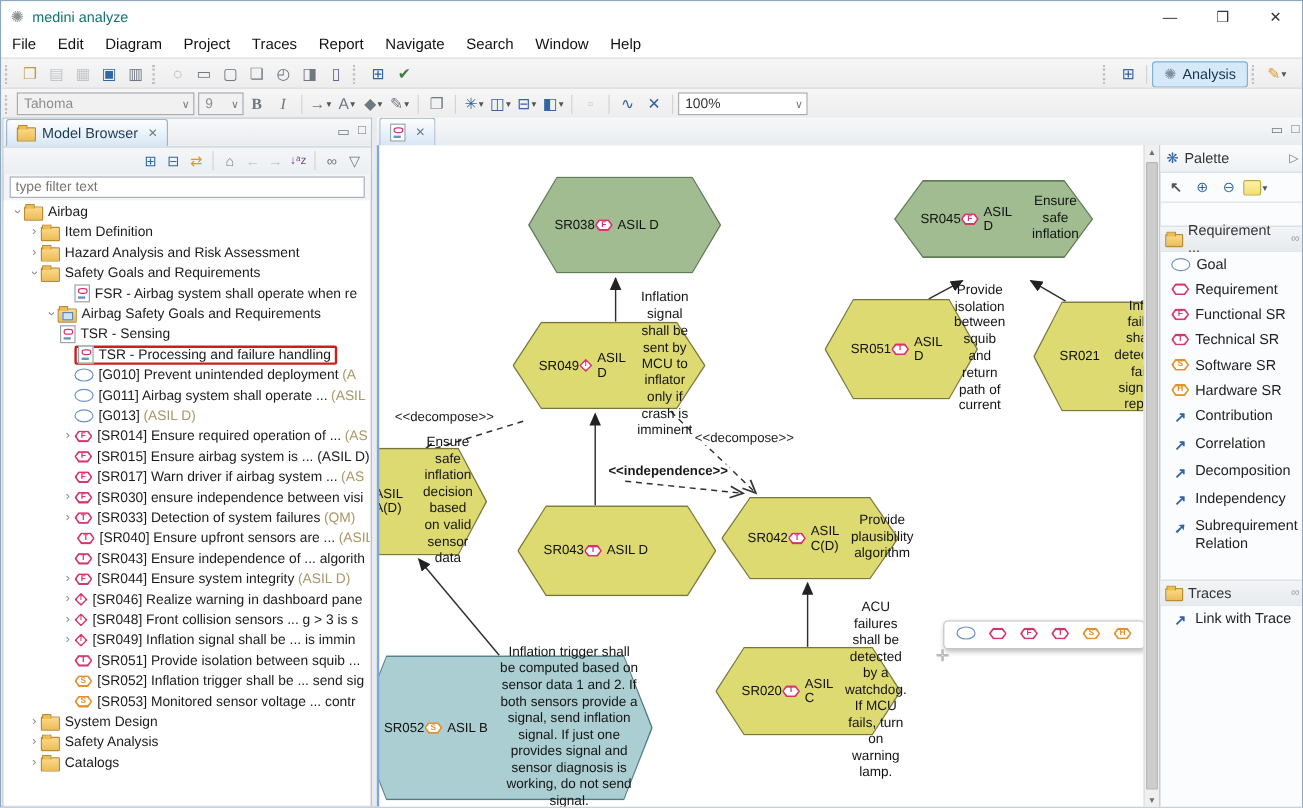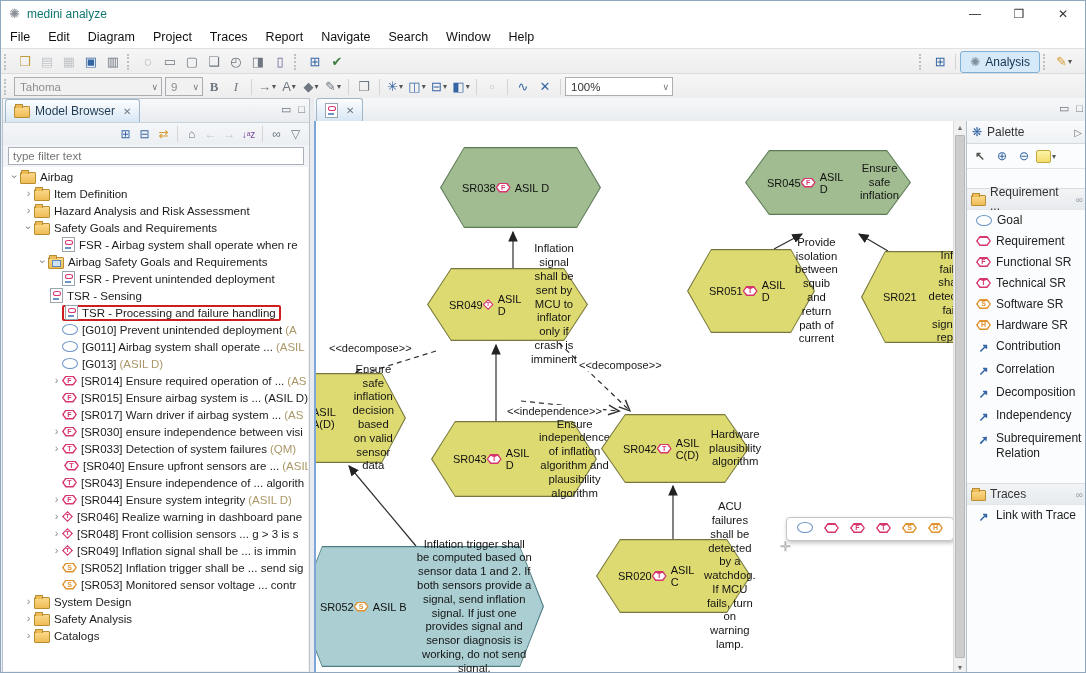--- a/index.html
+++ b/index.html
@@ -255,25 +255,20 @@
           <div class="trow" style="padding-left: 48px;">
             <span class="texp "></span>
             <span class="ticon diagic"></span>
             <span class="tlabel">FSR - Airbag system shall operate when re</span>
           </div>
           <div class="trow" style="padding-left: 34px;">
             <span class="texp open">›</span>
             <span class="ticon folderic packageic"></span>
             <span class="tlabel">Airbag Safety Goals and Requirements</span>
           </div>
-          <div class="trow" style="padding-left: 48px;">
-            <span class="texp "></span>
-            <span class="ticon diagic"></span>
-            <span class="tlabel">FSR - Prevent unintended deployment</span>
-          </div>
           <div class="trow" style="padding-left: 36px;">
             <span class="texp "></span>
             <span class="ticon diagic"></span>
             <span class="tlabel">TSR - Sensing</span>
           </div>
           <div class="trow" style="padding-left: 48px;">
             <span class="texp "></span>
             <span class="rowsel">
               <span class="ticon diagic"></span>
               <span class="tlabel">TSR - Processing and failure handling</span>
@@ -382,20 +377,28 @@
             </span>
             <span class="tlabel">[SR048] Front collision sensors ... g &gt; 3 is s</span>
           </div>
           <div class="trow" style="padding-left: 48px;">
             <span class="texp ">›</span>
             <span class="ticon dia pink">
               <i></i>
               <b>T</b>
             </span>
             <span class="tlabel">[SR049] Inflation signal shall be ... is immin</span>
+          </div>
+          <div class="trow" style="padding-left: 48px;">
+            <span class="texp "></span>
+            <span class="ticon lens pink">
+              <i></i>
+              <b>T</b>
+            </span>
+            <span class="tlabel">[SR051] Provide isolation between squib ...</span>
           </div>
           <div class="trow" style="padding-left: 48px;">
             <span class="texp "></span>
             <span class="ticon lens orange">
               <i></i>
               <b>S</b>
             </span>
             <span class="tlabel">[SR052] Inflation trigger shall be ... send sig</span>
           </div>
           <div class="trow" style="padding-left: 48px;">
@@ -558,38 +561,37 @@
                 <span class="hex-head">
                   <span>SR043</span>
                   <span class="hex-right">
                     <span class="ticon lens pink">
                       <i></i>
                       <b>T</b>
                     </span>
                     <span>ASIL D</span>
                   </span>
                 </span>
-                <span class="hex-text">Ensure independence of inflation algorithm and plausibility algorithm</span>
               </span>
             </div>
             <div class="hexnode yellow" style="left: 285px; top: 293px; width: 148px; height: 69px;">
               <span class="hex-b"></span>
               <span class="hex-f"></span>
               <span class="hex-content">
                 <span class="hex-head">
                   <span>SR042</span>
                   <span class="hex-right">
                     <span class="ticon lens pink">
                       <i></i>
                       <b>T</b>
                     </span>
                     <span>ASIL C(D)</span>
                   </span>
                 </span>
-                <span class="hex-text">Hardware plausibility algorithm</span>
+                <span class="hex-text">Provide plausibility algorithm</span>
               </span>
             </div>
             <div class="hexnode yellow" style="left: 280px; top: 418px; width: 155px; height: 74px;">
               <span class="hex-b"></span>
               <span class="hex-f"></span>
               <span class="hex-content">
                 <span class="hex-head">
                   <span>SR020</span>
                   <span class="hex-right">
                     <span class="ticon lens pink">
@@ -616,21 +618,21 @@
                     <span>ASIL B</span>
                   </span>
                 </span>
                 <span class="hex-text">Inflation trigger shall be computed based on sensor data 1 and 2. If both sensors provide a signal, send inflation signal. If just one provides signal and sensor diagnosis is working, do not send signal.</span>
               </span>
             </div>
           </div>
         <div id="edge-labels">
             <span class="edge-label" style="left: 12px; top: 221px;">&lt;&lt;decompose&gt;&gt;</span>
             <span class="edge-label" style="left: 262px; top: 238px;">&lt;&lt;decompose&gt;&gt;</span>
-            <span class="edge-label" style="left: 190px; top: 284px;">&lt;&lt;independence&gt;&gt;</span>
+            <span class="edge-label" style="left: 190px; top: 266px; font-weight: bold;">&lt;&lt;independence&gt;&gt;</span>
           </div>
         <div id="popup" style="left:470px;top:396px;">
             <span><span class="ticon goalic"></span></span>
             <span><span class="ticon lens pink"><i></i></span></span>
             <span><span class="ticon lens pink"><i></i><b>F</b></span></span>
             <span><span class="ticon lens pink"><i></i><b>T</b></span></span>
             <span><span class="ticon lens orange"><i></i><b>S</b></span></span>
             <span><span class="ticon lens orange"><i></i><b>H</b></span></span>
           </div>
         <span class="ghost-plus" style="left:464px;top:418px;">✛</span>

